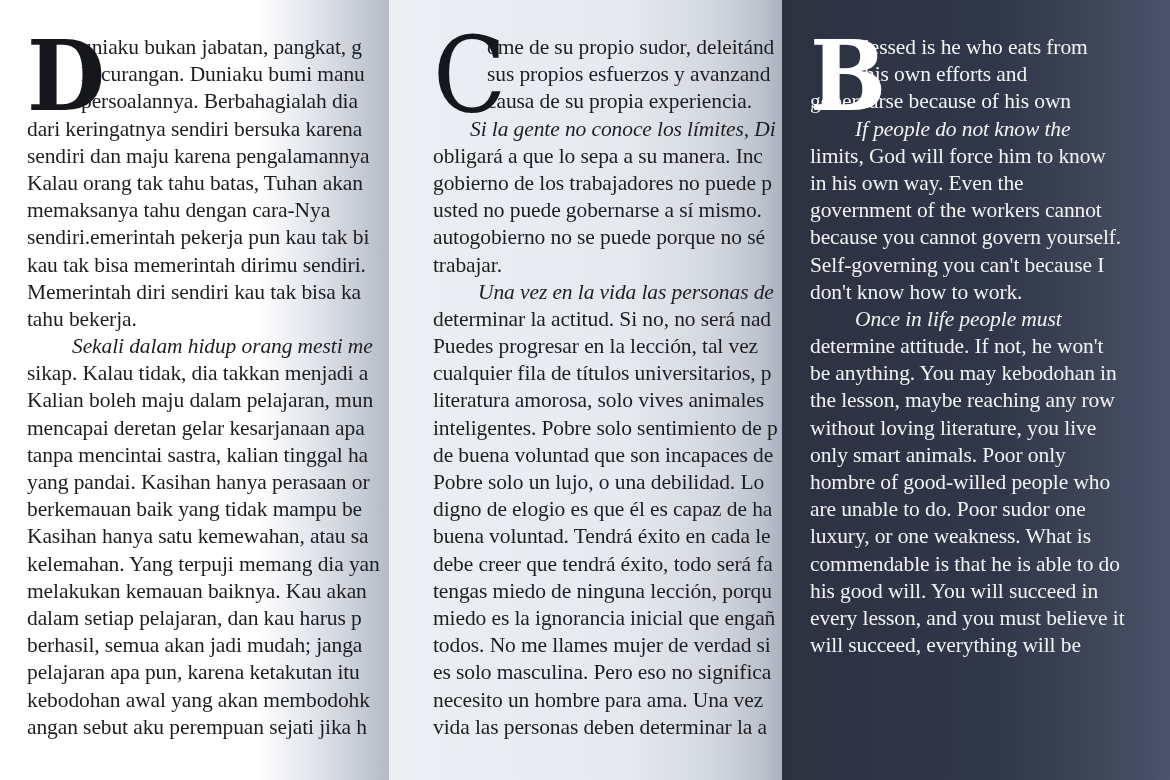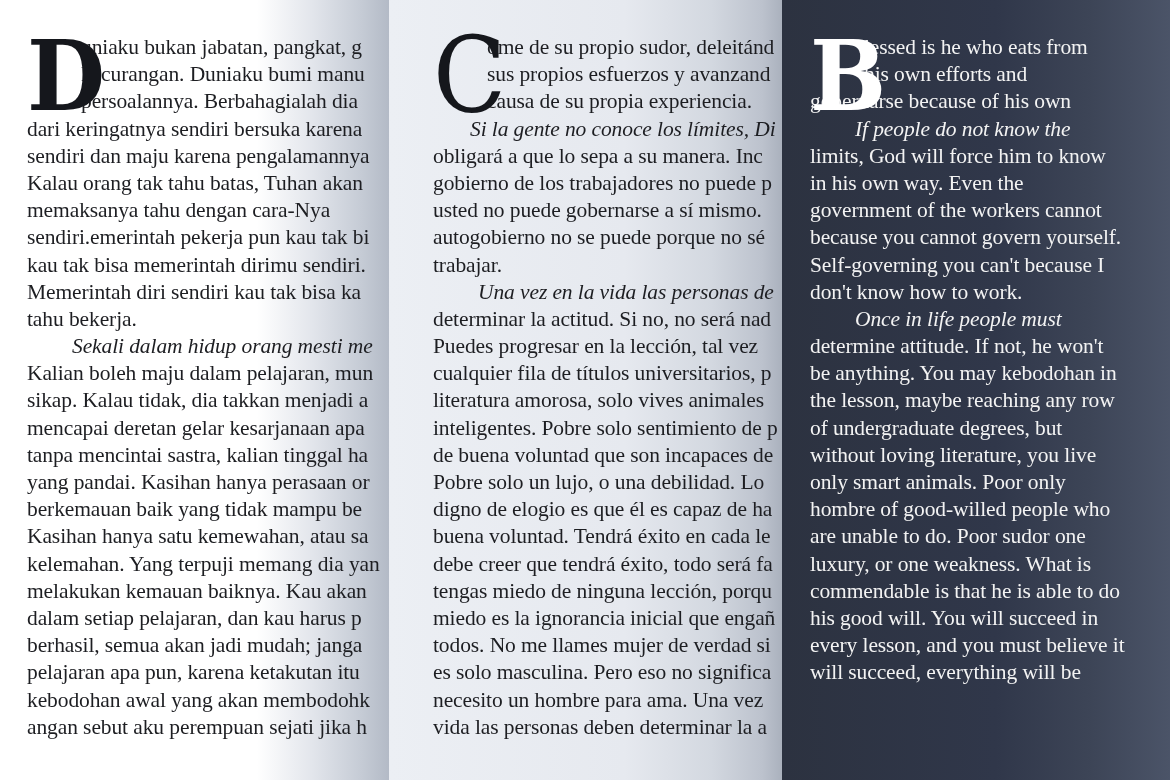--- a/index.html
+++ b/index.html
@@ -59,22 +59,22 @@
     <span class="line dropcap-line">persoalannya. Berbahagialah dia</span>
     <span class="line">dari keringatnya sendiri bersuka karena</span>
     <span class="line">sendiri dan maju karena pengalamannya</span>
     <span class="line">Kalau orang tak tahu batas, Tuhan akan</span>
     <span class="line">memaksanya tahu dengan cara-Nya</span>
     <span class="line">sendiri.emerintah pekerja pun kau tak bi</span>
     <span class="line">kau tak bisa memerintah dirimu sendiri.</span>
     <span class="line">Memerintah diri sendiri kau tak bisa ka</span>
     <span class="line">tahu bekerja.</span>
     <span class="line indent">Sekali dalam hidup orang mesti me</span>
+    <span class="line">sikap. Kalau tidak, dia takkan menjadi a</span>
     <span class="line">Kalian boleh maju dalam pelajaran, mun</span>
-    <span class="line">sikap. Kalau tidak, dia takkan menjadi a</span>
     <span class="line">mencapai deretan gelar kesarjanaan apa</span>
     <span class="line">tanpa mencintai sastra, kalian tinggal ha</span>
     <span class="line">yang pandai. Kasihan hanya perasaan or</span>
     <span class="line">berkemauan baik yang tidak mampu be</span>
     <span class="line">Kasihan hanya satu kemewahan, atau sa</span>
     <span class="line">kelemahan. Yang terpuji memang dia yan</span>
     <span class="line">melakukan kemauan baiknya. Kau akan</span>
     <span class="line">dalam setiap pelajaran, dan kau harus p</span>
     <span class="line">berhasil, semua akan jadi mudah; janga</span>
     <span class="line">pelajaran apa pun, karena ketakutan itu</span>
@@ -125,21 +125,20 @@
     <span class="line">limits, God will force him to know</span>
     <span class="line">in his own way. Even the</span>
     <span class="line">government of the workers cannot</span>
     <span class="line">because you cannot govern yourself.</span>
     <span class="line">Self-governing you can't because I</span>
     <span class="line">don't know how to work.</span>
     <span class="line indent">Once in life people must</span>
     <span class="line">determine attitude. If not, he won't</span>
     <span class="line">be anything. You may kebodohan in</span>
     <span class="line">the lesson, maybe reaching any row</span>
-    <span class="line">of undergraduate degrees, but</span>
     <span class="line">without loving literature, you live</span>
     <span class="line">only smart animals. Poor only</span>
     <span class="line">hombre of good-willed people who</span>
     <span class="line">are unable to do. Poor sudor one</span>
     <span class="line">luxury, or one weakness. What is</span>
     <span class="line">commendable is that he is able to do</span>
     <span class="line">his good will. You will succeed in</span>
     <span class="line">every lesson, and you must believe it</span>
     <span class="line">will succeed, everything will be</span>
   </div>

